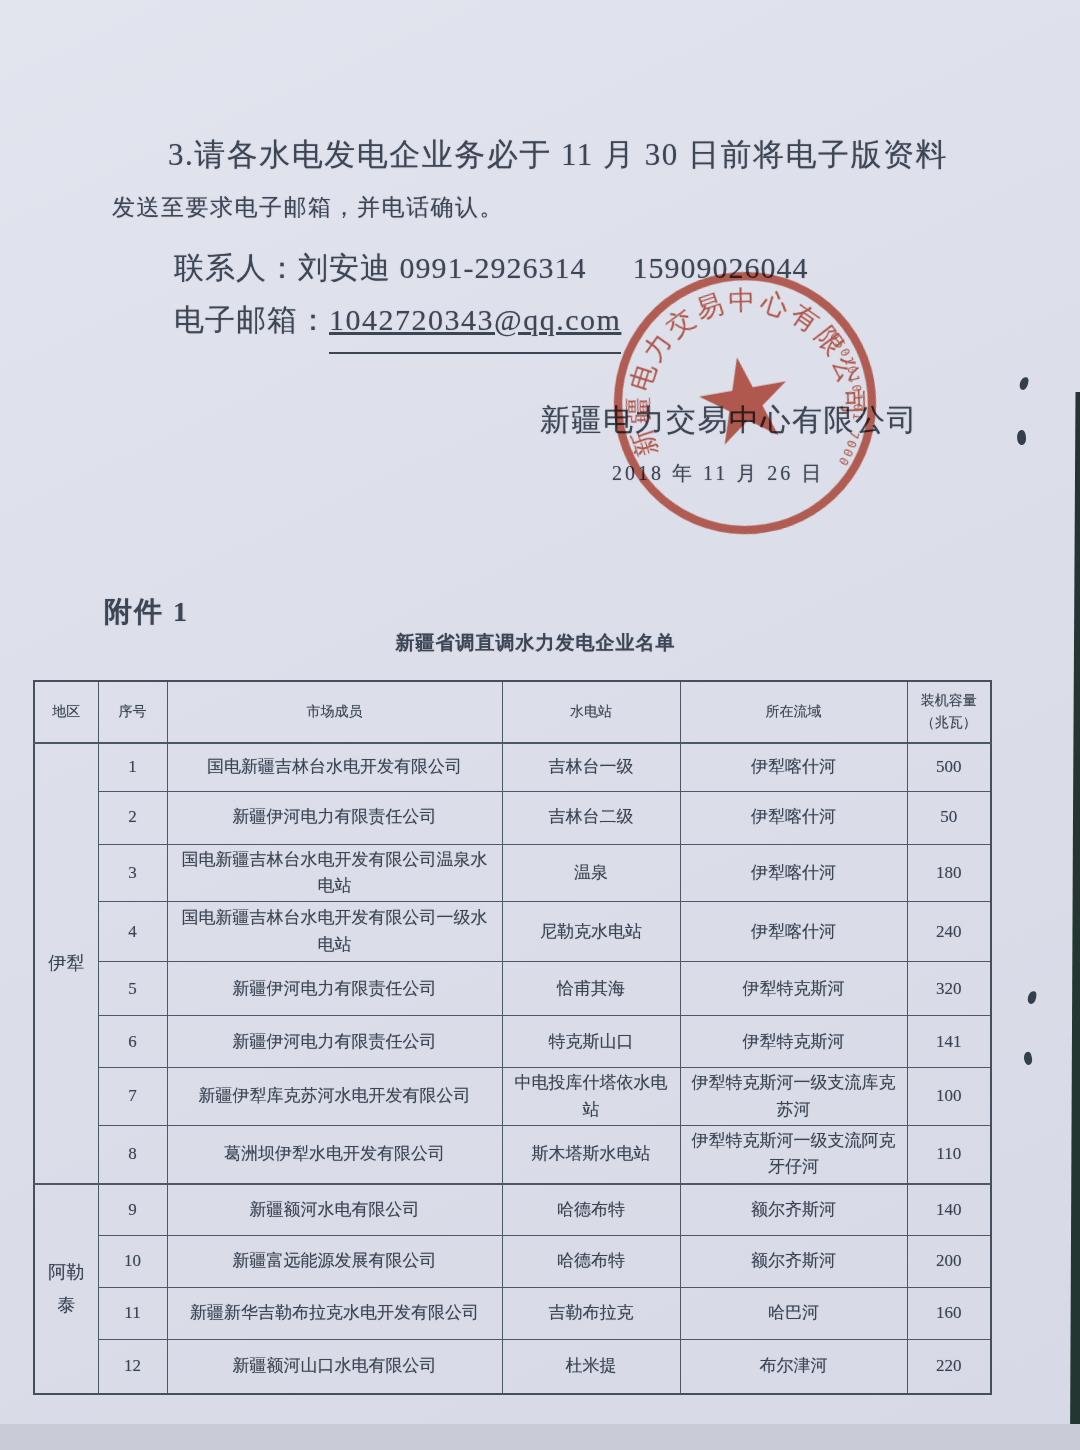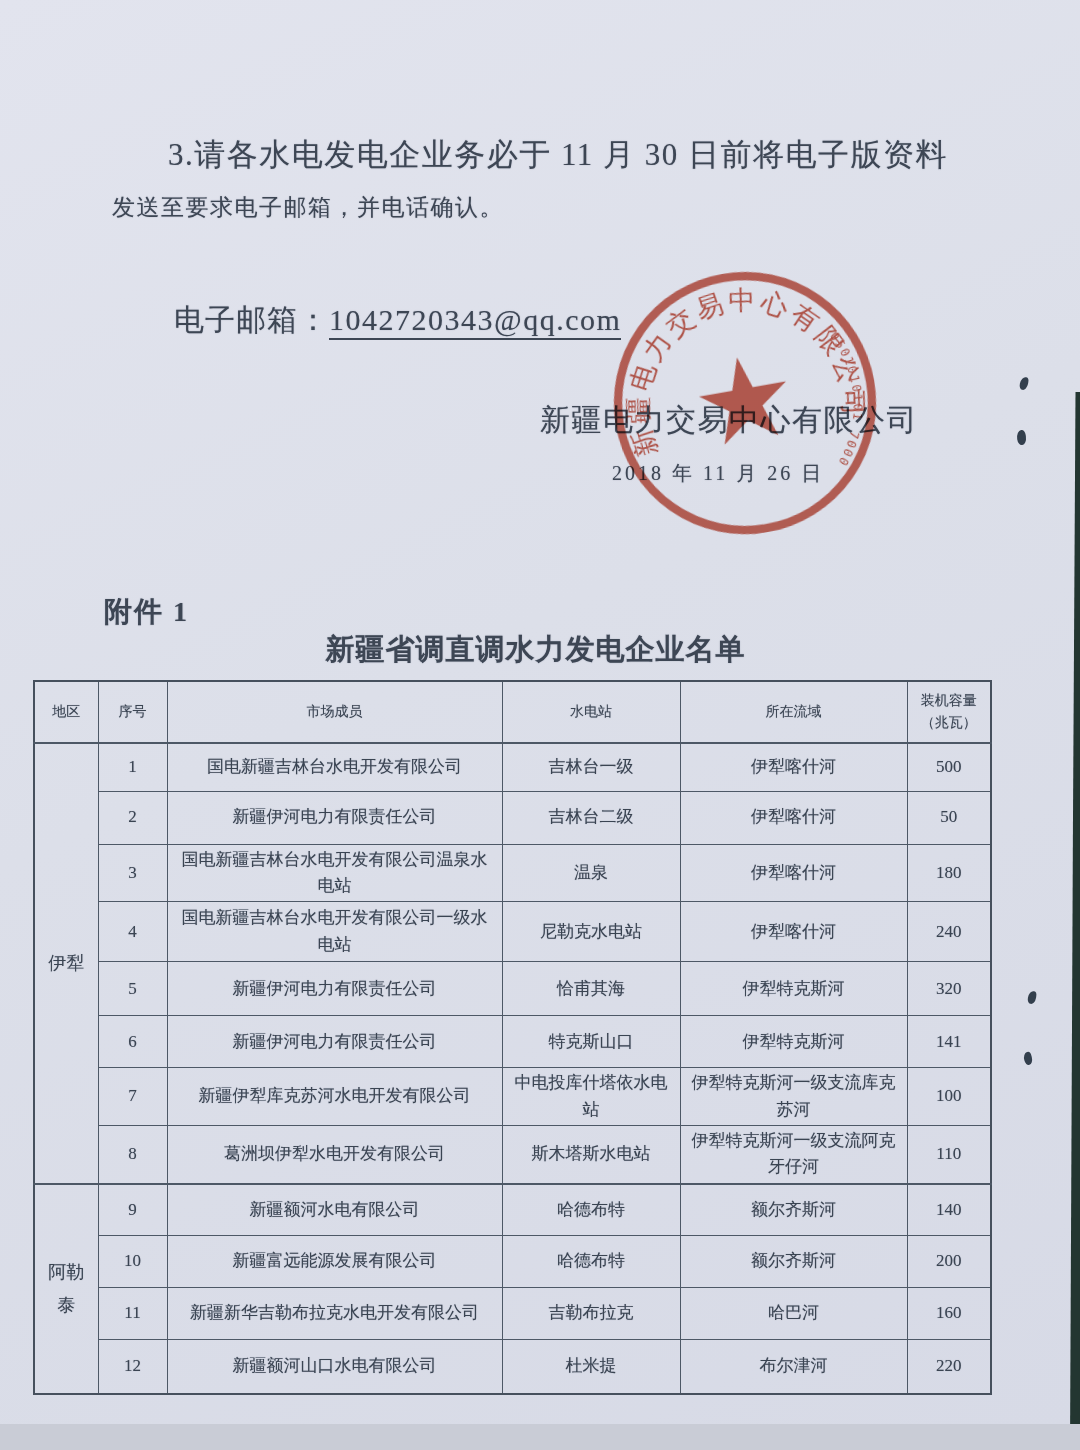--- a/index.html
+++ b/index.html
@@ -14,38 +14,38 @@
     color:#3d4654;
   }
   .ink{ text-shadow:0 0 1.2px rgba(70,80,105,.45); }
 
   
   .notice-l1{position:absolute;left:168px;top:134px;font-size:31px;letter-spacing:1.5px;white-space:nowrap;}
   .notice-l2{position:absolute;left:112px;top:192px;font-size:23px;letter-spacing:1.5px;white-space:nowrap;}
   .notice-l3{position:absolute;left:174px;top:248px;font-size:30px;letter-spacing:1px;white-space:nowrap;}
   .notice-l3 .gap{display:inline-block;width:46px;}
   .notice-l4{position:absolute;left:174px;top:300px;font-size:30px;letter-spacing:1px;white-space:nowrap;}
-  .email-underline{border-bottom:2.5px solid #3d4654;padding-bottom:2px;letter-spacing:1.5px;}
+  .email-underline{border-bottom:2.5px solid #3d4654;padding-bottom:16px;letter-spacing:1.5px;text-decoration:underline;}
 
   
   .sig-company{position:absolute;left:540px;top:400px;font-size:30px;letter-spacing:1.5px;white-space:nowrap;}
   .sig-date{position:absolute;left:612px;top:460px;font-size:20px;letter-spacing:3px;white-space:nowrap;}
 
   
   .seal{
     position:absolute;left:606px;top:264px;width:278px;height:278px;
     transform:rotate(-10deg);
     mix-blend-mode:multiply;
     opacity:.9;
     filter:blur(.3px);
   }
 
   
   .attach-label{position:absolute;left:104px;top:572px;font-size:28px;font-weight:bold;letter-spacing:2px;margin-top:21px;}
-  .table-title{position:absolute;left:57px;top:630px;width:957px;text-align:center;font-size:29px;font-weight:bold;letter-spacing:1px;}
+  .table-title{position:absolute;left:57px;top:630px;width:957px;text-align:center;font-size:19px;font-weight:bold;letter-spacing:1px;}
 
   
   table.doc{
     position:absolute;left:33px;top:680px;width:957px;
     border-collapse:collapse;table-layout:fixed;
     font-size:17px;color:#3a4452;
   }
   table.doc td,table.doc th{
     border:1.5px solid #4d5866;
     text-align:center;vertical-align:middle;
@@ -79,20 +79,24 @@
   .speck.s4{left:1024px;top:1052px;width:8px;height:13px;transform:rotate(-14deg);}
 </style>
 </head>
 <body>
 
 <div class="page">
 
   <div class="notice-l1 ink">3.请各水电发电企业务必于 11 月 30 日前将电子版资料</div>
   <div class="notice-l2 ink">发送至要求电子邮箱，并电话确认。</div>
 
+  <div class="notice-l3 ink">
+    <span>联系人：</span><span>刘安迪</span>
+    <span>0991-2926314</span><span class="gap"></span><span>15909026044</span>
+  </div>
 
   <div class="notice-l4 ink">
     <span>电子邮箱：</span><span class="email-underline">1042720343@qq.com</span>
   </div>
 
   <div class="sig-company ink">新疆电力交易中心有限公司</div>
   <div class="sig-date ink">2018 年 11 月 26 日</div>
 
   <div class="seal">
     <svg viewBox="0 0 300 300" width="278" height="278">

